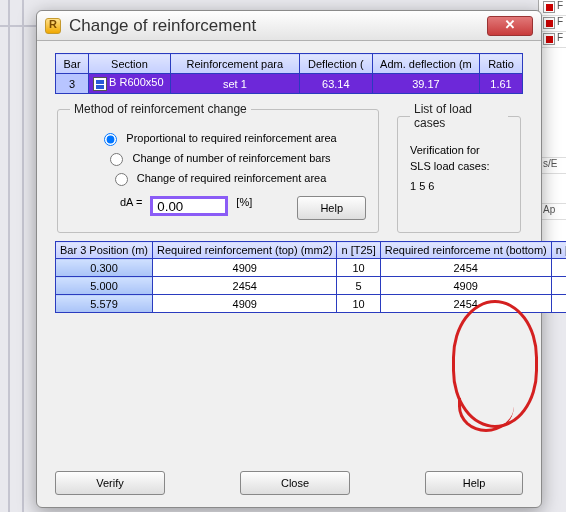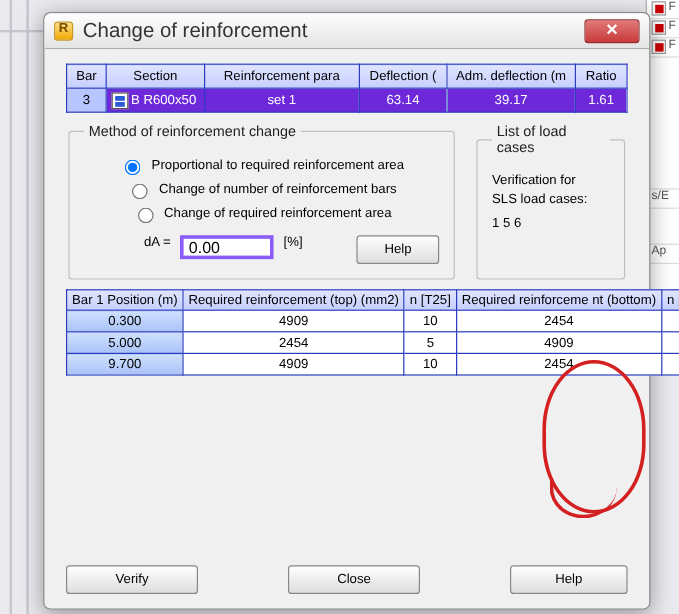--- a/index.html
+++ b/index.html
@@ -262,21 +262,21 @@
     <table class="grid bottom-table">
       <colgroup>
         <col style="width:58px">
           <col style="width:94px">
           <col style="width:40px">
         <col style="width:84px">
           <col style="width:40px">
       </colgroup>
       <tbody>
           <tr>
-        <th>Bar 1 Position (m)</th>
+        <th>Bar 3 Position (m)</th>
         <th>Required reinforcement (top) (mm2)</th>
         <th>n [T25]</th>
         <th>Required reinforceme nt (bottom)</th>
         <th>n [T25]</th>
 
       </tr>
       <tr class="body">
         <td>0.300</td>
         <td>4909</td>
         <td>10</td>
@@ -286,21 +286,21 @@
       </tr>
       <tr class="body">
         <td>5.000</td>
         <td>2454</td>
         <td>5</td>
         <td>4909</td>
         <td>10</td>
 
       </tr>
       <tr class="body">
-        <td>9.700</td>
+        <td>5.579</td>
         <td>4909</td>
         <td>10</td>
         <td>2454</td>
         <td>5</td>
 
       </tr>
     </tbody>
       </table>
 
     <div style="flex:1"></div>

